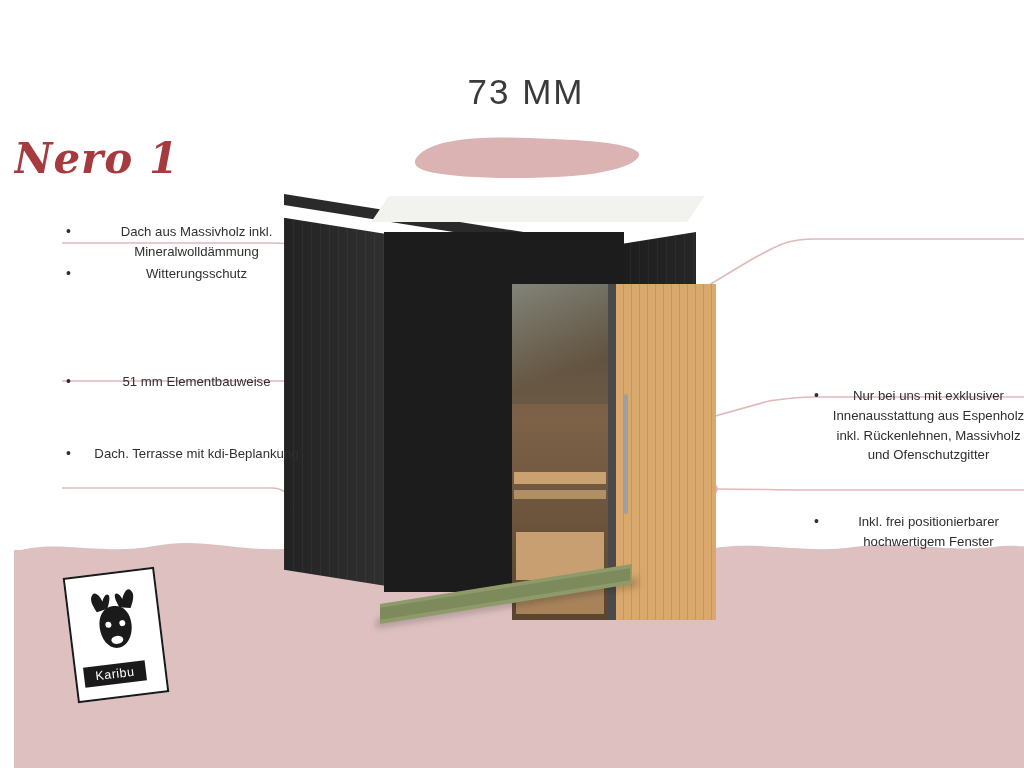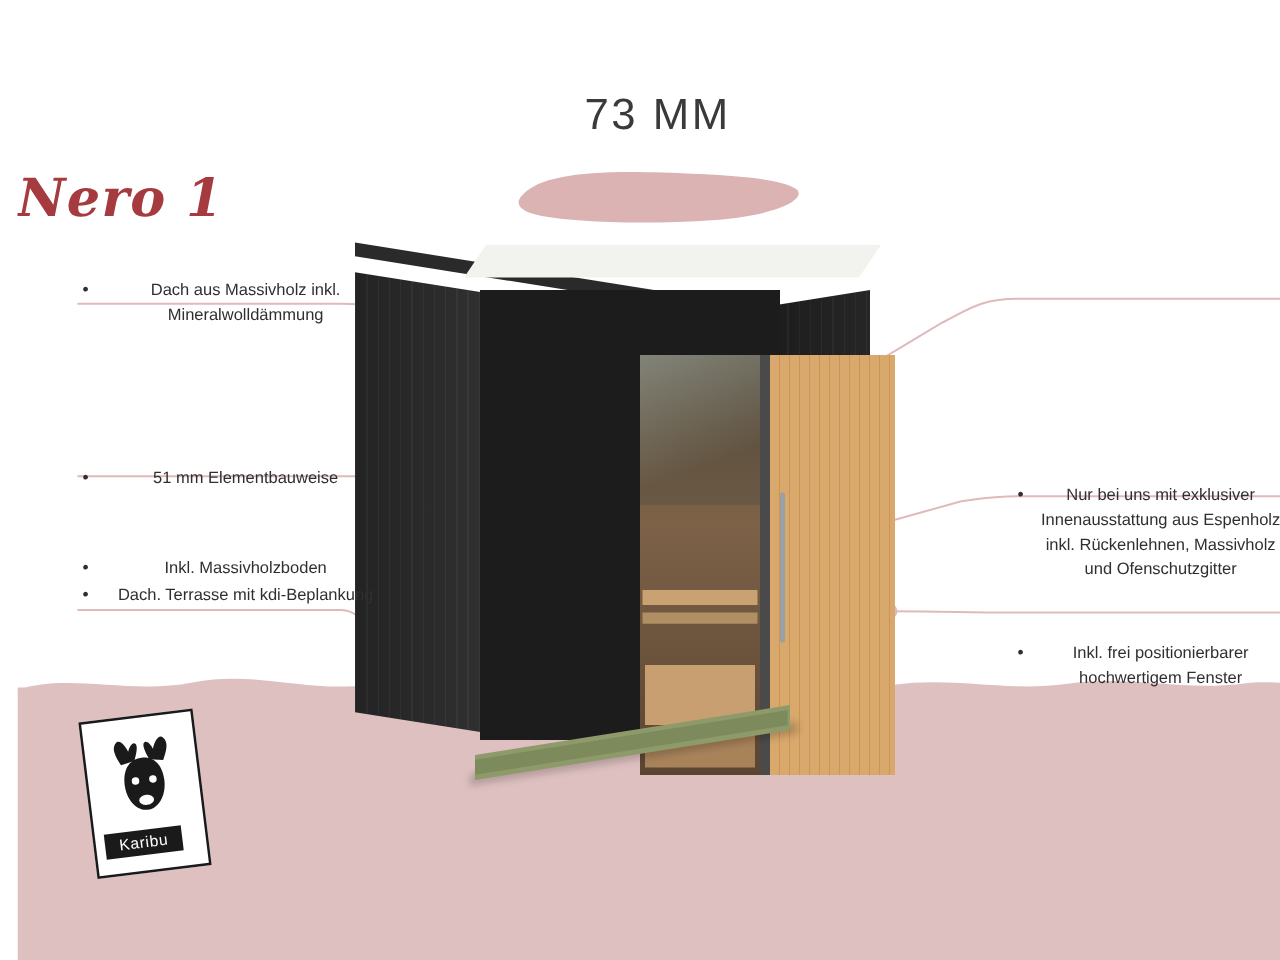--- a/index.html
+++ b/index.html
@@ -346,32 +346,32 @@
       </div>
     </div>
     <div class="base-shadow"></div>
     <div class="terrace"></div>
     <div class="terrace-front"></div>
   </div>
 
   <div class="callout c-left" style="left:50px; top:222px; width:250px;">
     <ul>
       <li>Dach aus Massivholz inkl. Mineralwolldämmung</li>
+      <li>Witterungsschutz</li>
     </ul>
   </div>
 
   <div class="callout c-left" style="left:50px; top:372px; width:250px;">
     <ul>
       <li>51 mm Elementbauweise</li>
     </ul>
   </div>
 
   <div class="callout c-left" style="left:50px; top:444px; width:250px;">
     <ul>
-      <li>Inkl. Massivholzboden</li>
       <li>Dach. Terrasse mit kdi-Beplankung</li>
     </ul>
   </div>
 
 
   <div class="callout c-left" style="left:798px; top:386px; width:218px;">
     <ul>
       <li>Nur bei uns mit exklusiver Innenausstattung aus Espenholz inkl. Rückenlehnen, Massivholz und Ofenschutzgitter</li>
     </ul>
   </div>

